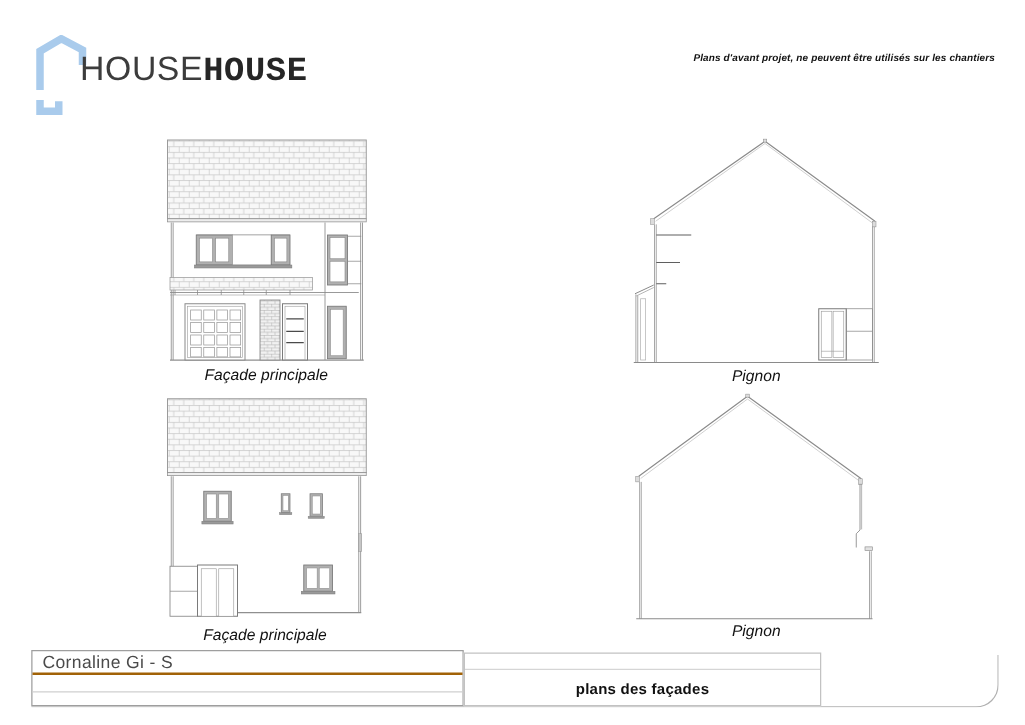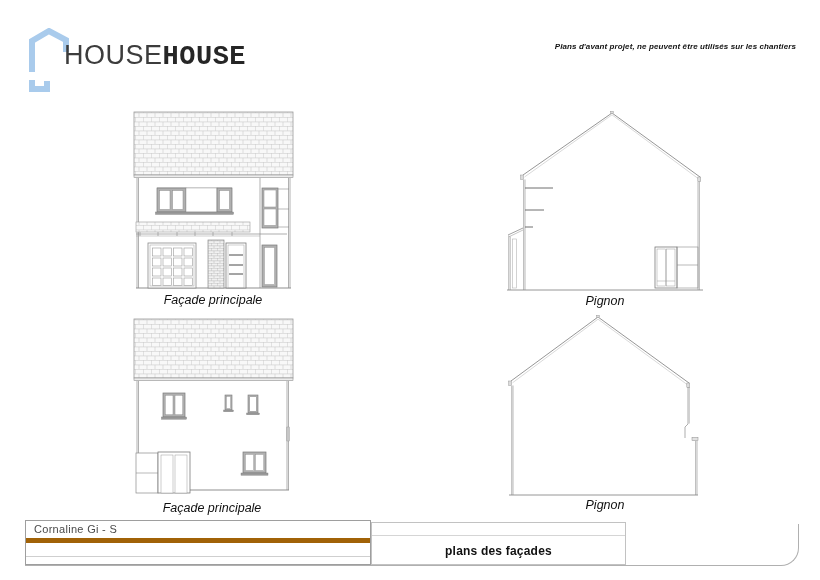--- a/index.html
+++ b/index.html
@@ -15,24 +15,24 @@
   #notice{position:absolute;top:42px;right:24px;font-size:8px;font-weight:700;font-style:italic;
           color:#111;letter-spacing:.1px;text-align:center;}
   
   .drawing{position:absolute;}
   .drawing-label{position:absolute;text-align:center;font-style:italic;font-size:12.5px;color:#111;}
   #page-corner{position:absolute;left:25px;top:524px;width:773px;height:41px;
                border-bottom:1px solid #b0b0b0;border-right:1px solid #b0b0b0;
                border-bottom-right-radius:18px;}
   #tb-left{position:absolute;left:25px;top:520px;width:346px;height:45px;
            border:1px solid #9e9e9e;box-sizing:border-box;background:#fff;}
-  #tb-left .row1{height:17px;border-bottom:5px solid #a16207;line-height:17px;
-                 padding-left:8px;font-size:11px;color:#4a4a4a;letter-spacing:.3px;}
+  #tb-left .row1{height:17px;border-bottom:2px solid #a16207;line-height:17px;
+                 padding-left:8px;font-size:14px;color:#4a4a4a;letter-spacing:.3px;}
   #tb-left .row2{height:13px;border-bottom:1px solid #cfcfcf;}
-  #tb-mid{position:absolute;left:371px;top:522px;width:255px;height:43px;
+  #tb-mid{position:absolute;left:371px;top:522px;width:286px;height:43px;
           border:1px solid #c2c2c2;box-sizing:border-box;background:#fff;}
   #tb-mid .subrow{height:12px;border-bottom:1px solid #d5d5d5;}
   #tb-mid .title{height:29px;display:flex;align-items:center;justify-content:center;
                  font-size:12px;font-weight:700;color:#111;letter-spacing:.2px;}
 </style>
 </head>
 <body>
 
 <div id="sheet">
 

